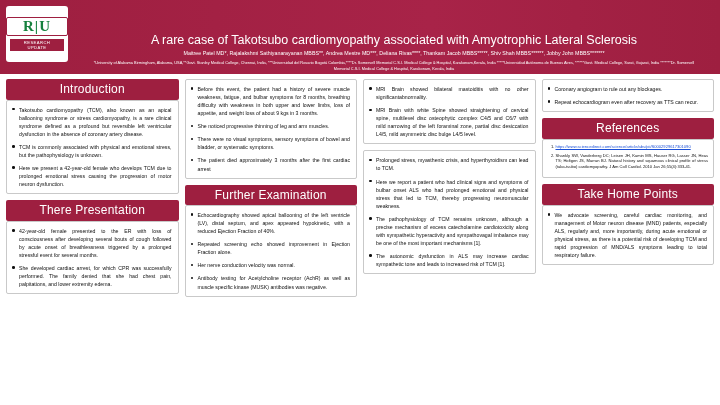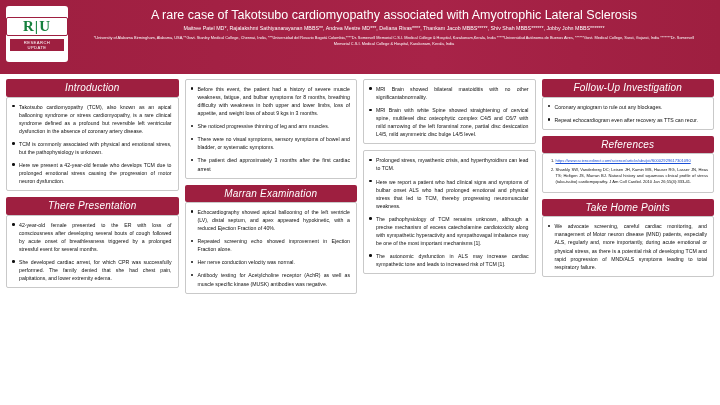--- a/index.html
+++ b/index.html
@@ -46,45 +46,44 @@
   .logo-text {
     font-size: 4.2px; letter-spacing: .4px;
     color: #ffffff; background: #9e1f40;
     margin-top: 3px; padding: 1px 4px;
     text-align: center; line-height: 1.25;
     width: 54px;
   }
   .head-main { flex: 1; text-align: center; padding-top: 2px; }
   .poster-title {
     font-size: 12.5px; font-weight: normal;
-    line-height: 1.15; padding: 2px 4px 3px 4px;
+    line-height: 1.15; padding: 2px 4px 3px 4px; margin-top: 25px;
   }
   .authors {
     font-size: 5.3px; line-height: 1.45; padding: 0 10px;
   }
   .affils {
     font-size: 3.9px; line-height: 1.5; padding: 2px 12px 0 12px;
   }
   
   .cols {
     display: flex;
     gap: 6px;
     padding: 5px 6px 6px 6px;
     height: 331px;
   }
   .col { flex: 1; display: flex; flex-direction: column; gap: 6px; }
   .sec-title {
     background: #9e1f40;
     color: #ffffff;
     text-align: center;
-    font-size: 10px;
+    font-size: 12px;
     padding: 3px 0 3.5px 0;
     border-radius: 2px;
     letter-spacing: .2px;
-    font-style: italic;
   }
   .sec-body {
     border: 1px solid #c9c9c9;
     border-radius: 2px;
     padding: 5px 6px 5px 4px;
     font-size: 5.2px;
     line-height: 1.55;
     color: #111111;
     text-align: justify;
     background: #ffffff;
@@ -165,21 +164,21 @@
         <div class="sec-body">
           <ul>
             <li>Before this event, the patient had a history of severe muscle weakness, fatigue, and bulbar symptoms for 8 months, breathing difficulty with weakness in both upper and lower limbs, loss of appetite, and weight loss of about 9 kgs in 3 months.</li>
             <li>She noticed progressive thinning of leg and arm muscles.</li>
             <li>There were no visual symptoms, sensory symptoms of bowel and bladder, or systematic symptoms.</li>
             <li>The patient died approximately 3 months after the first cardiac arrest</li>
           </ul>
         </div>
       </div>
       <div class="sec">
-        <div class="sec-title">Marran Examination</div>
+        <div class="sec-title">Further Examination</div>
         <div class="sec-body">
           <ul>
             <li>Echocardiography showed apical ballooning of the left ventricle (LV), distal septum, and apex appeared hypokinetic, with a reduced Ejection Fraction of 40%.</li>
             <li>Repeated screening echo showed improvement in Ejection Fraction  alone.</li>
             <li>Her nerve conduction velocity was normal.</li>
             <li>Antibody testing for Acetylcholine receptor (AchR) as well as muscle specific kinase (MUSK) antibodies was negative.</li>
           </ul>
         </div>
       </div>
       <div class="spacer"></div>
@@ -202,21 +201,20 @@
             <li>The pathophysiology of TCM remains unknown, although a precise mechanism of excess catecholamine cardiotoxicity along with sympathetic hyperactivity and sympathovagal imbalance may be one of the most important mechanisms [1].</li>
             <li>The autonomic dysfunction in ALS  may increase cardiac sympathetic tone and leads to increased risk of TCM [1].</li>
           </ul>
         </div>
       </div>
       <div class="spacer"></div>
     </div>
 
     <div class="col">
       <div class="sec">
-        <div class="sec-title">Follow-Up Investigation</div>
         <div class="sec-body">
           <ul>
             <li>Coronary angiogram to rule out any blockages.</li>
             <li>Repeat echocardiogram even after recovery as TTS can recur.</li>
           </ul>
         </div>
       </div>
       <div class="sec">
         <div class="sec-title">References</div>
         <div class="refs-body">

